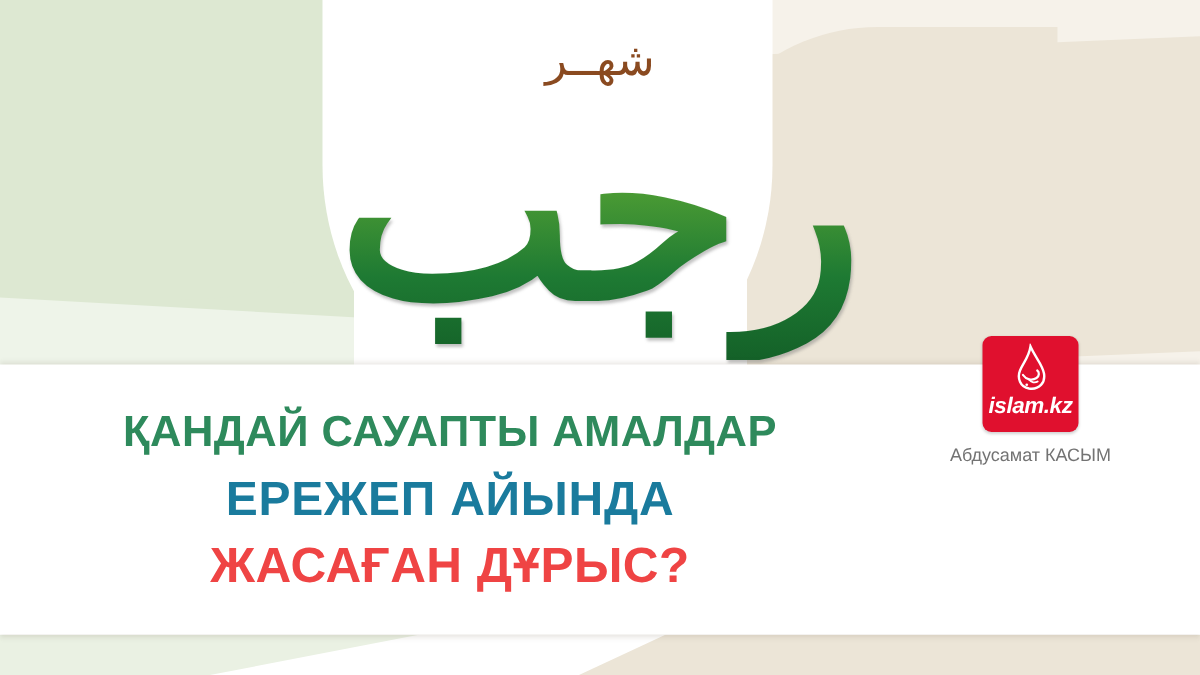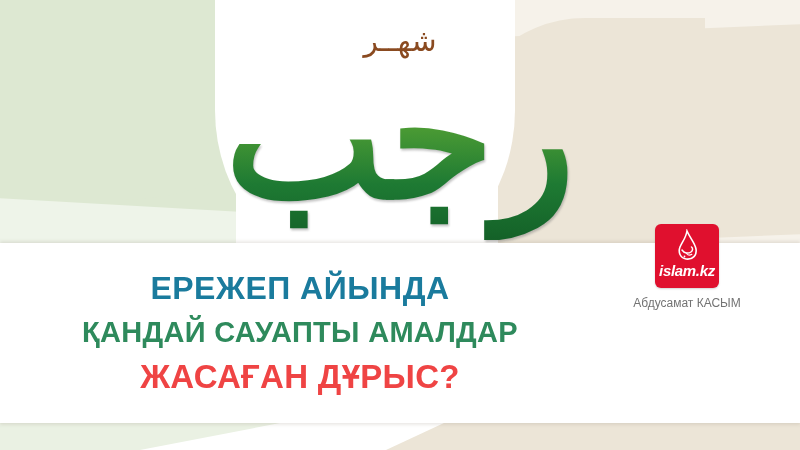--- a/index.html
+++ b/index.html
@@ -132,21 +132,21 @@
     color: #8a4a20;
     letter-spacing: 1px;
     direction: rtl;
     text-shadow: 0 1px 0 rgba(255,255,255,0.9);
   }
   .rajab {
     position: absolute;
     left: 0;
     right: 0;
     top: 40px;
-    font-family: Liberation Serif, serif;
+    font-family: Liberation Sans, sans-serif;
     font-size: 168px;
     line-height: 200px;
     direction: rtl;
     font-weight: 700;
     background: linear-gradient(to bottom, #8dc63f 0%, #5aa634 34%, #1e7a33 72%, #146128 100%);
     -webkit-background-clip: text;
     background-clip: text;
     color: transparent;
     -webkit-text-fill-color: transparent;
     filter: drop-shadow(1px 2px 1px rgba(120,120,120,0.45));
@@ -296,22 +296,22 @@
   </div>
 
   <div class="calligraphy-wrap">
     <div class="shahr" style="color: rgb(138, 74, 32);">شهــر</div>
     <div class="rajab" style="background-image: linear-gradient(rgb(141, 198, 63) 0%, rgb(90, 166, 52) 34%, rgb(30, 122, 51) 72%, rgb(20, 97, 40) 100%);">رجب</div>
   </div>
 
   <div class="white-band"></div>
 
   <div class="headline-stack">
+    <div class="hl hl-2" style="color: rgb(46, 138, 92);">ҚАНДАЙ САУАПТЫ АМАЛДАР</div>
     <div class="hl hl-1" style="color: rgb(26, 123, 157);">ЕРЕЖЕП АЙЫНДА</div>
-    <div class="hl hl-2" style="color: rgb(46, 138, 92);">ҚАНДАЙ САУАПТЫ АМАЛДАР</div>
     <div class="hl hl-3" style="color: #ef4444;">ЖАСАҒАН ДҰРЫС?</div>
   </div>
 
   <div class="brand-block">
     <div class="logo-tile" style="background: rgb(224, 16, 46);">
       <svg class="logo-mark" viewBox="0 0 64 34">
         <path d="M32 2 C31 9, 27 13, 25 18 C23 23, 25 29, 31 30 C38 31, 42 26, 41 20 C40 14, 35 9, 32 2 Z" fill="none" stroke="#ffffff" stroke-width="1.6"></path>
         <path d="M27 21 C29 24, 33 25, 36 23 C38 21.7, 38 19, 36.5 18" fill="none" stroke="#ffffff" stroke-width="1.5" stroke-linecap="round"></path>
         <path d="M31 24 C32.5 26, 35 26.5, 36.8 25.3" fill="none" stroke="#ffffff" stroke-width="1.2" stroke-linecap="round"></path>
         <circle cx="29.5" cy="27.5" r="0.9" fill="#ffffff"></circle>

